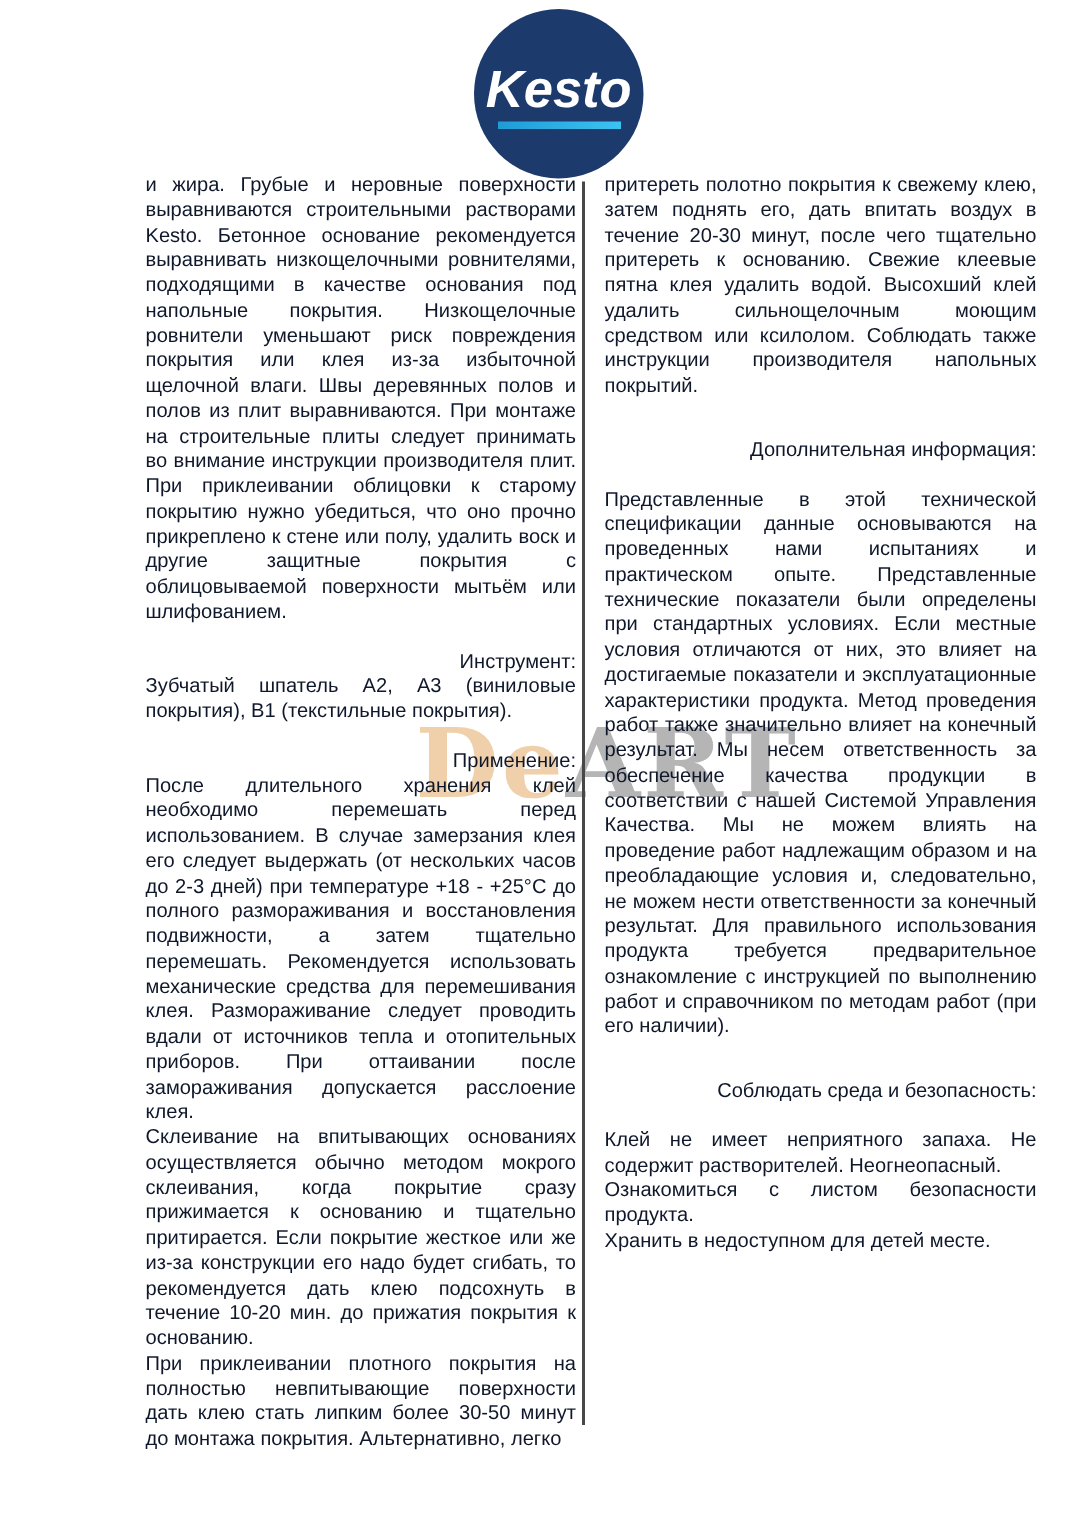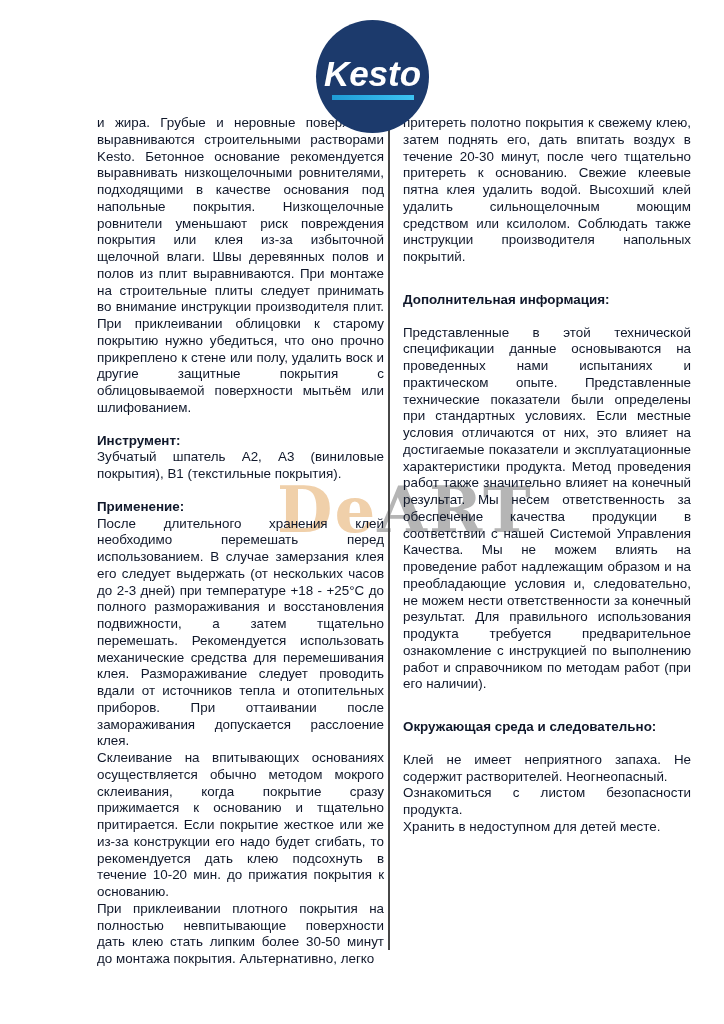--- a/index.html
+++ b/index.html
@@ -11,21 +11,21 @@
   .page {
     position: relative;
     width: 724px; height: 1024px;
     background: #ffffff;
     overflow: hidden;
   }
 
   
   .logo {
     position: absolute;
-    left: 316px; top: 20px;
+    left: 316px; top: 6px;
     width: 113px; height: 113px;
     border-radius: 50%;
     background: #1c3a6c;
     display: flex;
     flex-direction: column;
     align-items: center;
     justify-content: center;
     padding-top: 2px;
     box-sizing: border-box;
     z-index: 2;
@@ -82,22 +82,22 @@
   .col-left  { left: 97px;  width: 287px; }
   .col-right { left: 403px; width: 288px; }
 
   .para {
     margin: 0;
     text-align: justify;
   }
   .heading {
     margin: 16px 0 0 0;
     font-size: 13.4px;
-    font-weight: bold;
-    text-align: left;
+    font-weight: normal;
+    text-align: right;
   }
   .col-right .heading {
     margin: 26px 0 16px 0;
   }
 </style>
 </head>
 <body>
 
 <div class="page">
 
@@ -117,19 +117,19 @@
     <p class="heading">Применение:</p>
     <p class="para">После длительного хранения клей необходимо перемешать перед использованием. В случае замерзания клея его следует выдержать (от нескольких часов до 2-3 дней) при температуре +18 - +25°С до полного размораживания и восстановления подвижности, а затем тщательно перемешать. Рекомендуется использовать механические средства для перемешивания клея. Размораживание следует проводить вдали от источников тепла и отопительных приборов. При оттаивании после замораживания допускается расслоение клея.</p>
     <p class="para">Склеивание на впитывающих основаниях осуществляется обычно методом мокрого склеивания, когда покрытие сразу прижимается к основанию и тщательно притирается. Если покрытие жесткое или же из-за конструкции его надо будет сгибать, то рекомендуется дать клею подсохнуть в течение 10-20 мин. до прижатия покрытия к основанию.</p>
     <p class="para">При приклеивании плотного покрытия на полностью невпитывающие поверхности дать клею стать липким более 30-50 минут до монтажа покрытия. Альтернативно, легко</p>
   </div>
 
   <div class="col col-right">
     <p class="para">притереть полотно покрытия к свежему клею, затем поднять его, дать впитать воздух в течение 20-30 минут, после чего тщательно притереть к основанию. Свежие клеевые пятна клея удалить водой. Высохший клей удалить сильнощелочным моющим средством или ксилолом. Соблюдать также инструкции производителя напольных покрытий.</p>
     <p class="heading">Дополнительная информация:</p>
     <p class="para">Представленные в этой технической спецификации данные основываются на проведенных нами испытаниях и практическом опыте. Представленные технические показатели были определены при стандартных условиях. Если местные условия отличаются от них, это влияет на достигаемые показатели и эксплуатационные характеристики продукта. Метод проведения работ также значительно влияет на конечный результат. Мы несем ответственность за обеспечение качества продукции в соответствии с нашей Системой Управления Качества. Мы не можем влиять на проведение работ надлежащим образом и на преобладающие условия и, следовательно, не можем нести ответственности за конечный результат. Для правильного использования продукта требуется предварительное ознакомление с инструкцией по выполнению работ и справочником по методам работ (при его наличии).</p>
-    <p class="heading">Окружающая среда и следовательно:</p>
+    <p class="heading">Соблюдать среда и безопасность:</p>
     <p class="para">Клей не имеет неприятного запаха. Не содержит растворителей. Неогнеопасный.</p>
     <p class="para">Ознакомиться с листом безопасности продукта.</p>
     <p class="para">Хранить в недоступном для детей месте.</p>
   </div>
 
 </div>
 
 </body></html>

